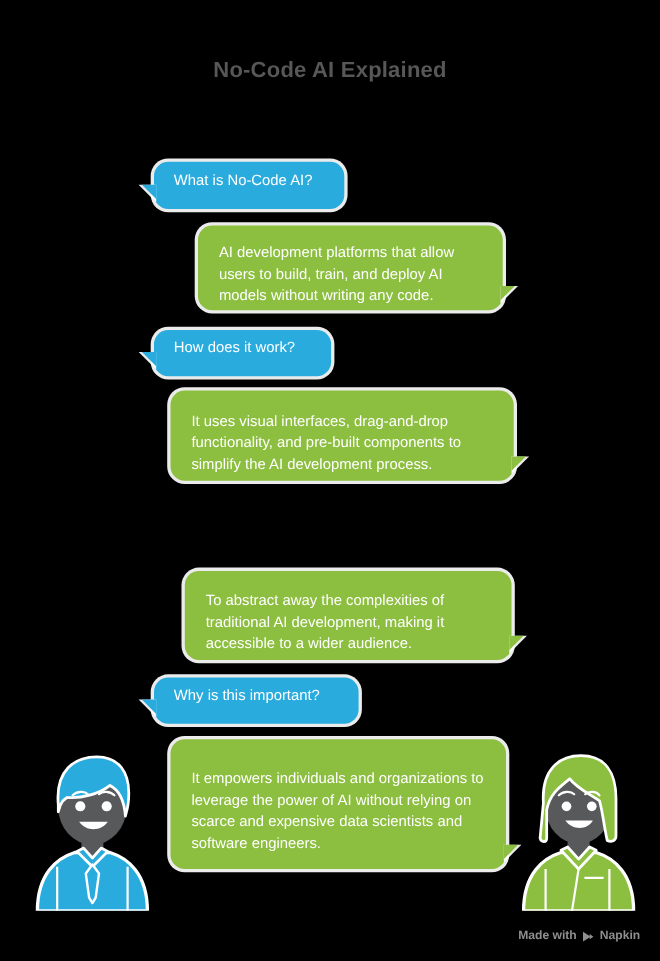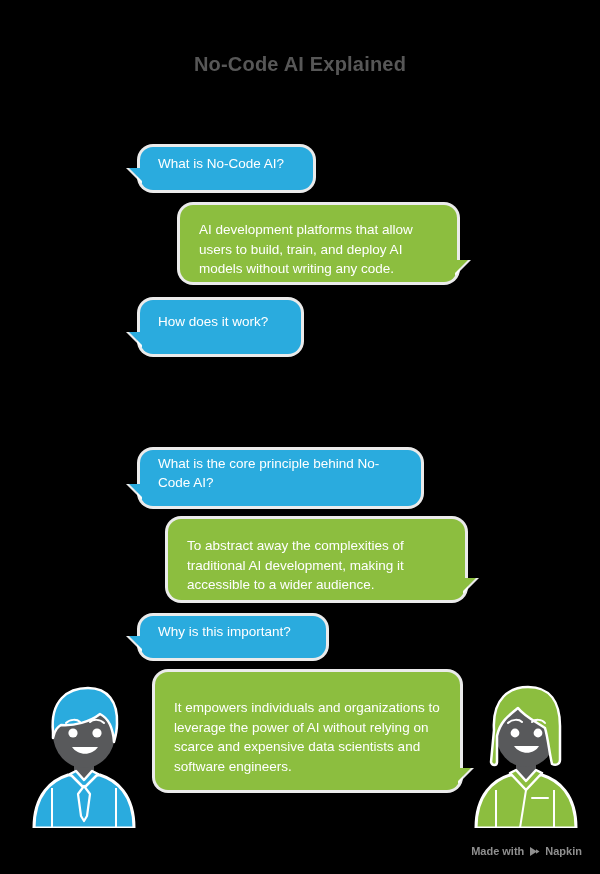--- a/index.html
+++ b/index.html
@@ -84,21 +84,21 @@
     bottom:6px;
     width:0; height:0;
     border-style:solid;
     border-width:16px 16px 0 0;
     border-color:rgba(255,255,255,0.92) transparent transparent transparent;
   }
 
   
   #q1 { left:140px; top:147px; width:173px; height:43px; }
   #a1 { left:180px; top:205px; width:277px; height:77px; }
-  #q2 { left:140px; top:300px; width:161px; height:54px; }
+  #q2 { left:140px; top:300px; width:161px; height:42px; }
   #a2 { left:155px; top:355px; width:312px; height:82px; }
   #q3 { left:140px; top:450px; width:281px; height:56px; }
   #a3 { left:168px; top:519px; width:297px; height:81px; }
   #q4 { left:140px; top:616px; width:186px; height:42px; }
   #a4 { left:155px; top:672px; width:305px; height:118px; }
   #a4 .txt, #a2 .txt, #a3 .txt, #a1 .txt { line-height:19.5px; }
 
   
   .avatar { position:absolute; }
   #avatar-left  { left:30px;  top:676px; width:108px; height:152px; }
@@ -129,24 +129,24 @@
   </div>
 
   <div class="bubble a" id="a1">
     <span class="txt">AI development platforms that allow users to build, train, and deploy AI models without writing any code.</span>
   </div>
 
   <div class="bubble q" id="q2">
     <span class="txt">How does it work?</span>
   </div>
 
-
-  <div class="bubble q" id="q3">
-    <span class="txt">What is the core principle behind No-Code AI?</span>
-  </div>
+  <div class="bubble a" id="a2">
+    <span class="txt">It uses visual interfaces, drag-and-drop functionality, and pre-built components to simplify the AI development process.</span>
+  </div>
+
 
   <div class="bubble q" id="q4">
     <span class="txt">Why is this important?</span>
   </div>
 
   <div class="bubble a" id="a3">
     <span class="txt">To abstract away the complexities of traditional AI development, making it accessible to a wider audience.</span>
   </div>
 
   <div class="bubble a" id="a4">

